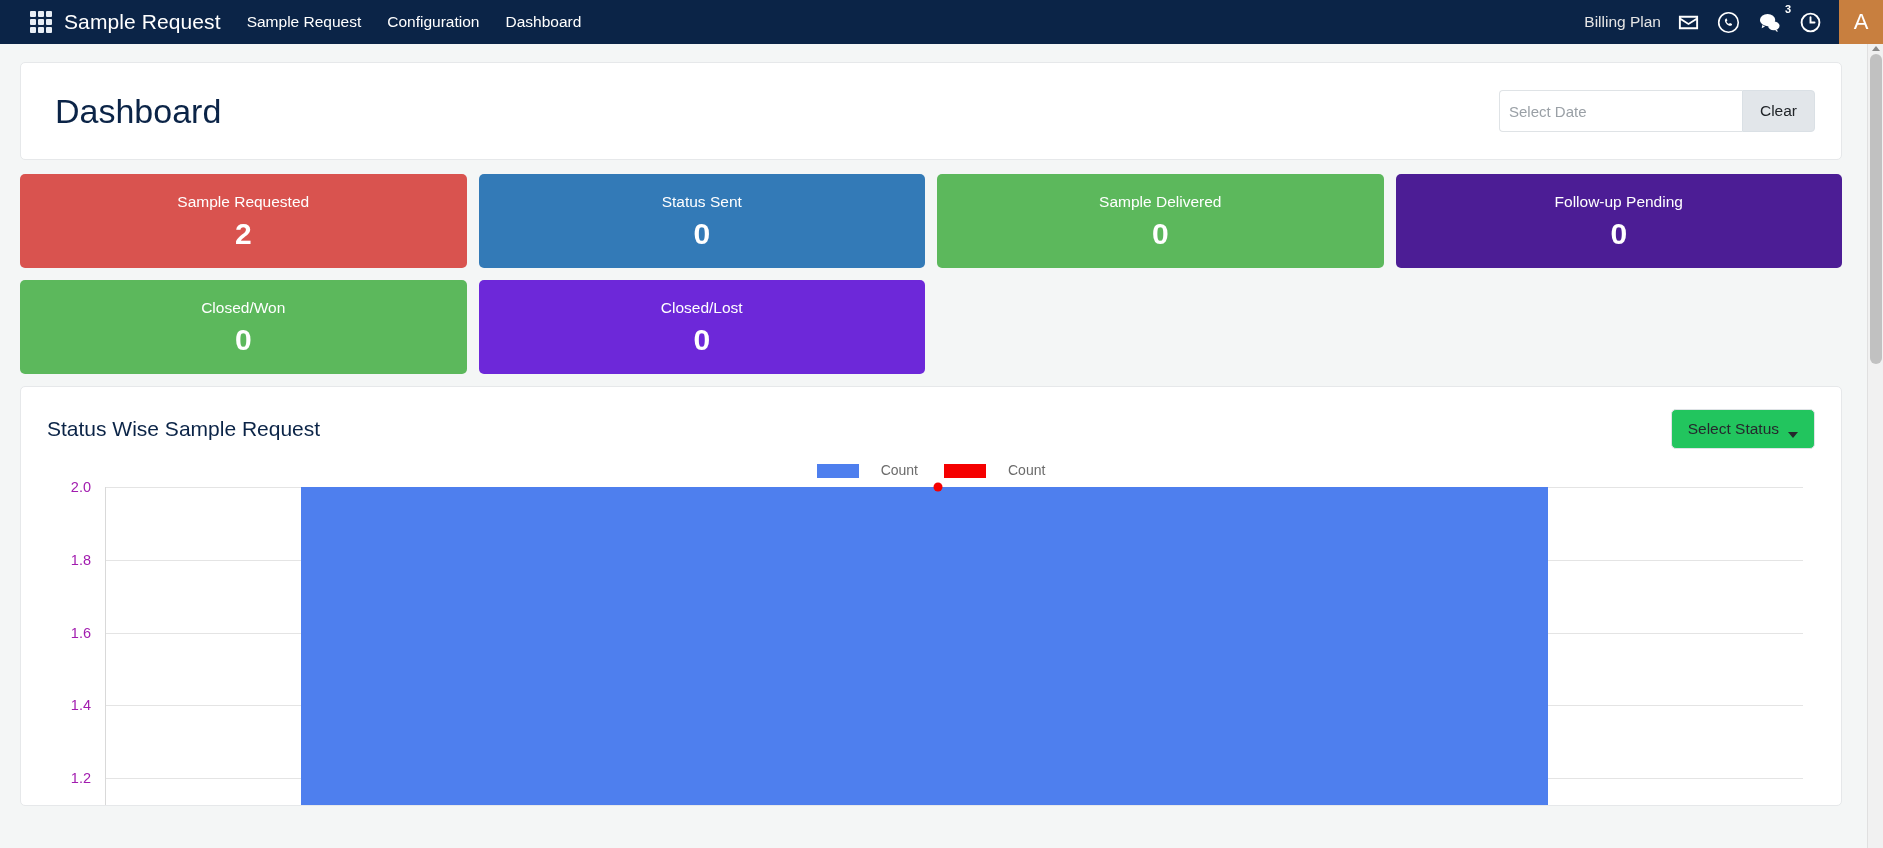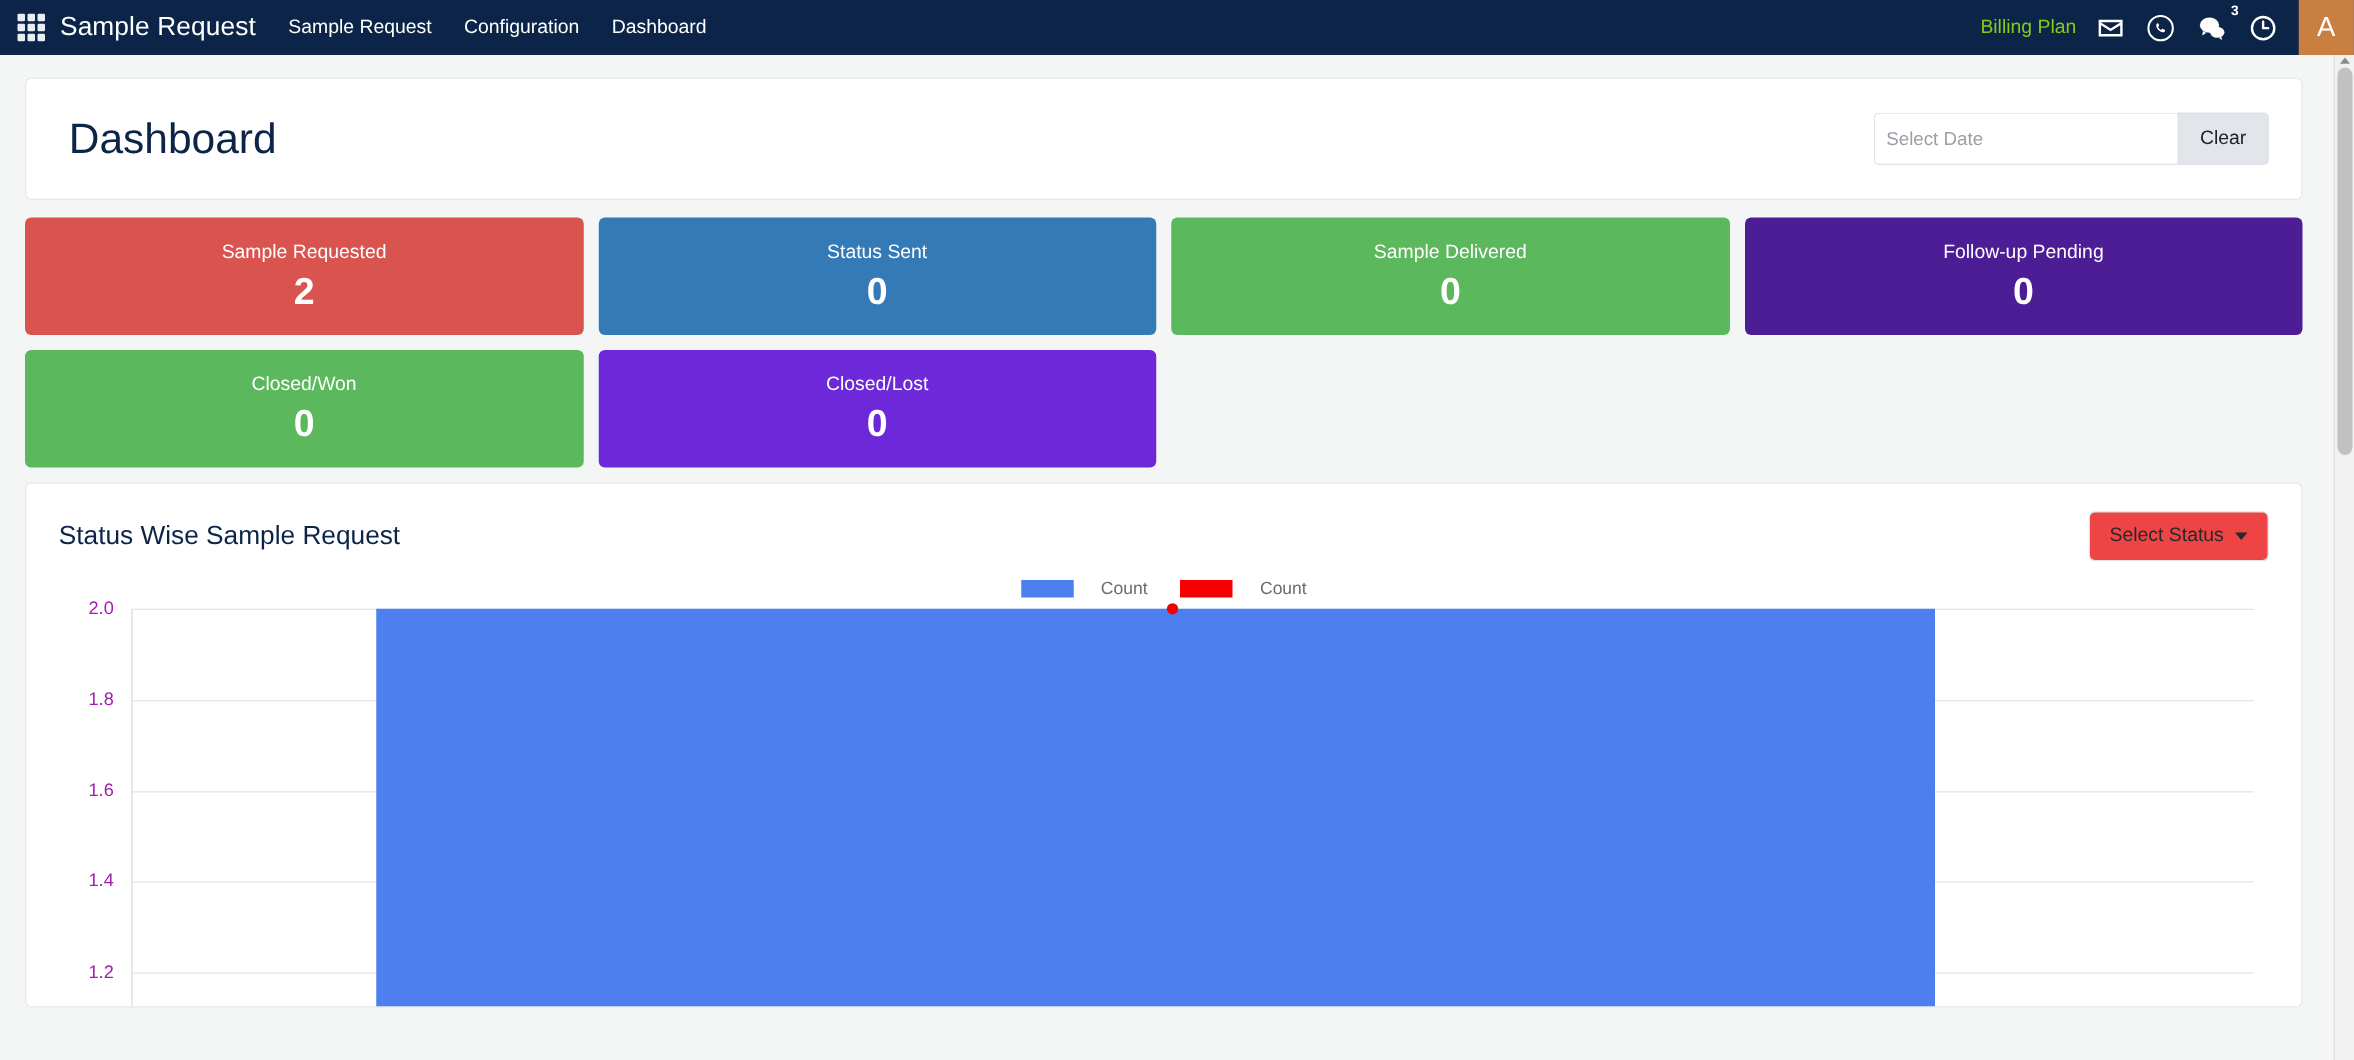--- a/index.html
+++ b/index.html
@@ -9,21 +9,21 @@
     background: #f4f6f6;
     font-family: "Liberation Sans", sans-serif;
   }
 
   
   .topnav {
     height: 44px;
     background: #0b2447;
     display: flex;
     align-items: center;
-    padding: 0 0 0 8px;
+    padding: 0 0 0 24px;
     position: relative;
     z-index: 20;
   }
   .grid-icon {
     width: 22px; height: 22px;
     display: grid;
     grid-template-columns: repeat(3, 1fr);
     grid-template-rows: repeat(3, 1fr);
     gap: 2.5px;
     margin: 0 12px 0 6px;
@@ -44,21 +44,21 @@
     color: #ffffff;
     font-size: 15.5px;
     margin-right: 26px;
     text-decoration: none;
     white-space: nowrap;
     cursor: pointer;
   }
   .nav-spacer { flex: 1 1 auto; }
 
   .billing {
-    color: #84cc16;
+    color: #e5e5e5;
     font-size: 15.5px;
     margin-right: 16px;
     white-space: nowrap;
     cursor: pointer;
   }
   .nav-icon {
     color: #ffffff;
     margin-right: 17px;
     display: inline-flex;
     align-items: center;
@@ -168,30 +168,30 @@
   
   .chart-card { padding: 22px 26px 0 26px; height: 420px; overflow: hidden; }
   .chart-head {
     display: flex;
     align-items: center;
     justify-content: space-between;
     margin-bottom: 10px;
   }
   .chart-title { color: #0b2447; font-size: 21px; font-weight: 400; }
   .status-btn {
-    background: #ef4444;
+    background: #22c55e;
     border: 1px solid #dfe3e6;
     border-radius: 5px;
     padding: 10px 16px;
     font-size: 15.5px;
     color: #25292d;
     font-family: "Liberation Sans", sans-serif;
     cursor: pointer;
     display: inline-flex;
-    align-items: center;
+    align-items: flex-end;
     gap: 9px;
   }
   .caret {
     width: 0; height: 0;
     border-left: 5px solid transparent;
     border-right: 5px solid transparent;
     border-top: 6px solid #25292d;
   }
 
   

